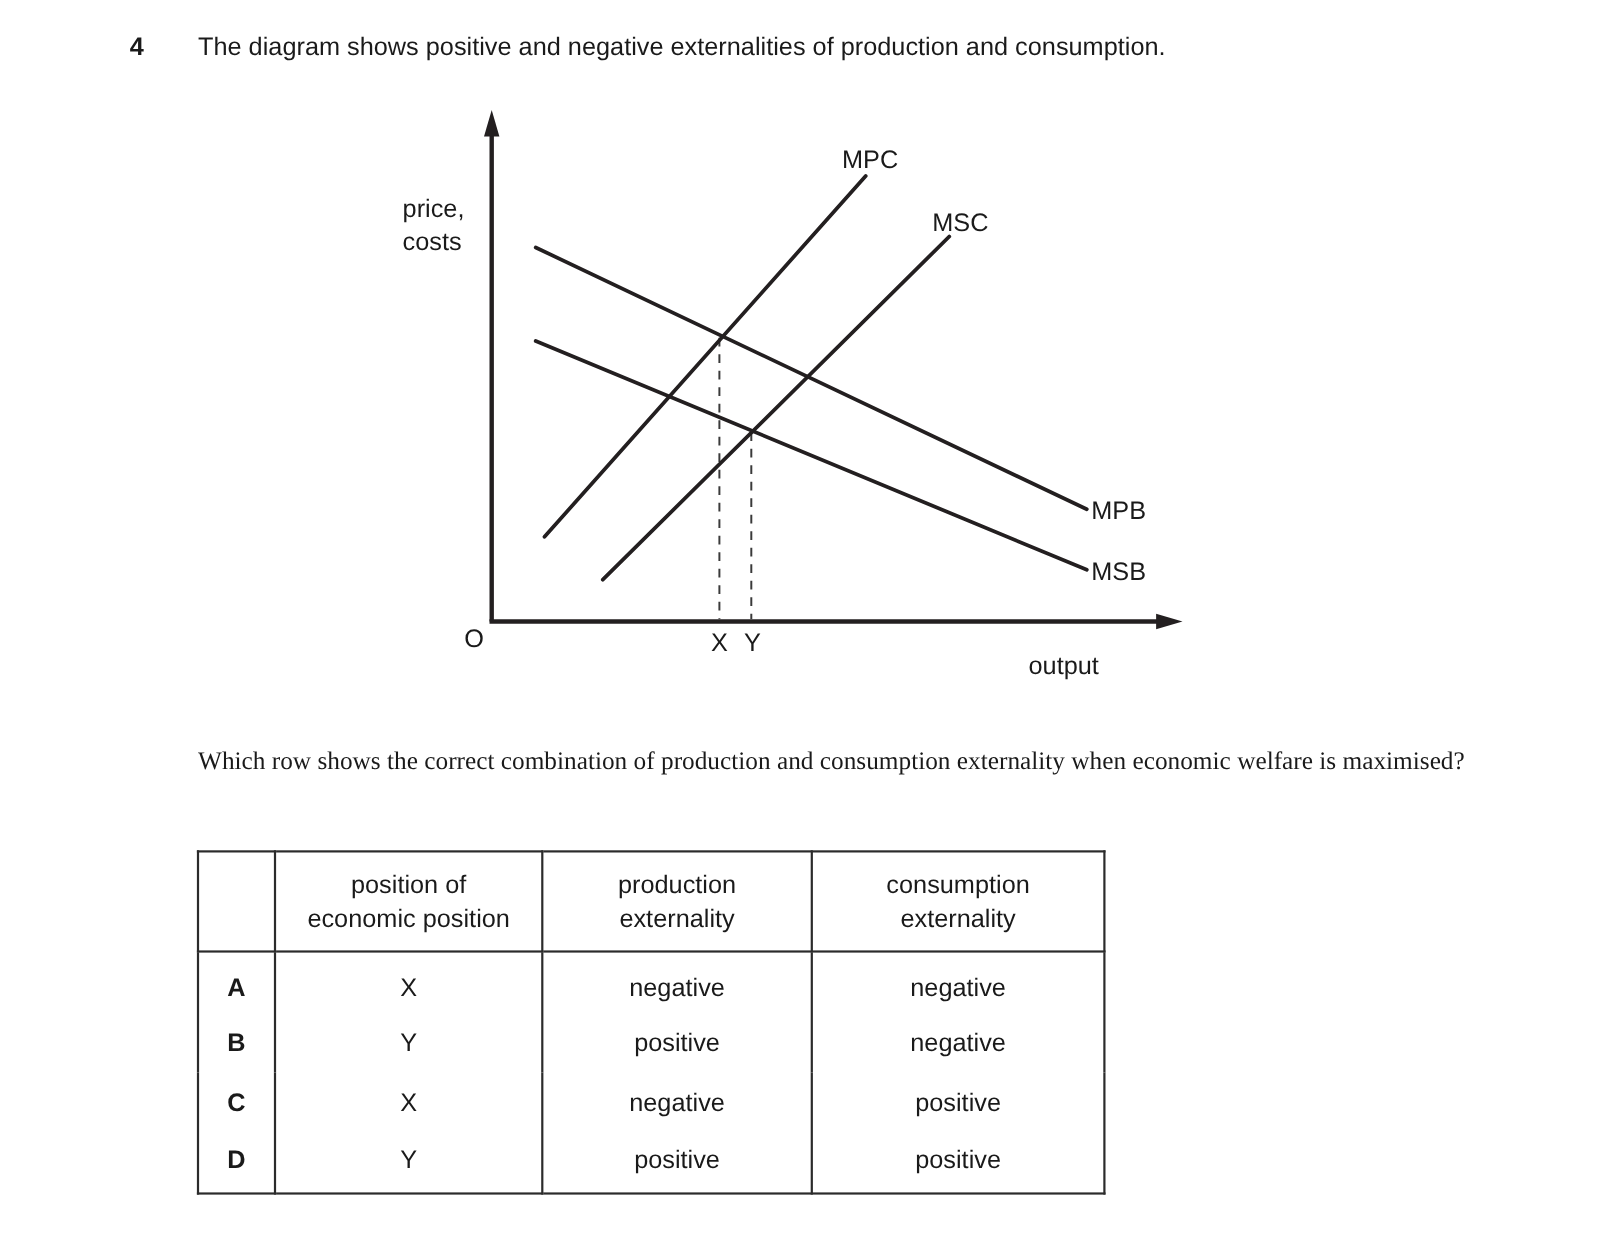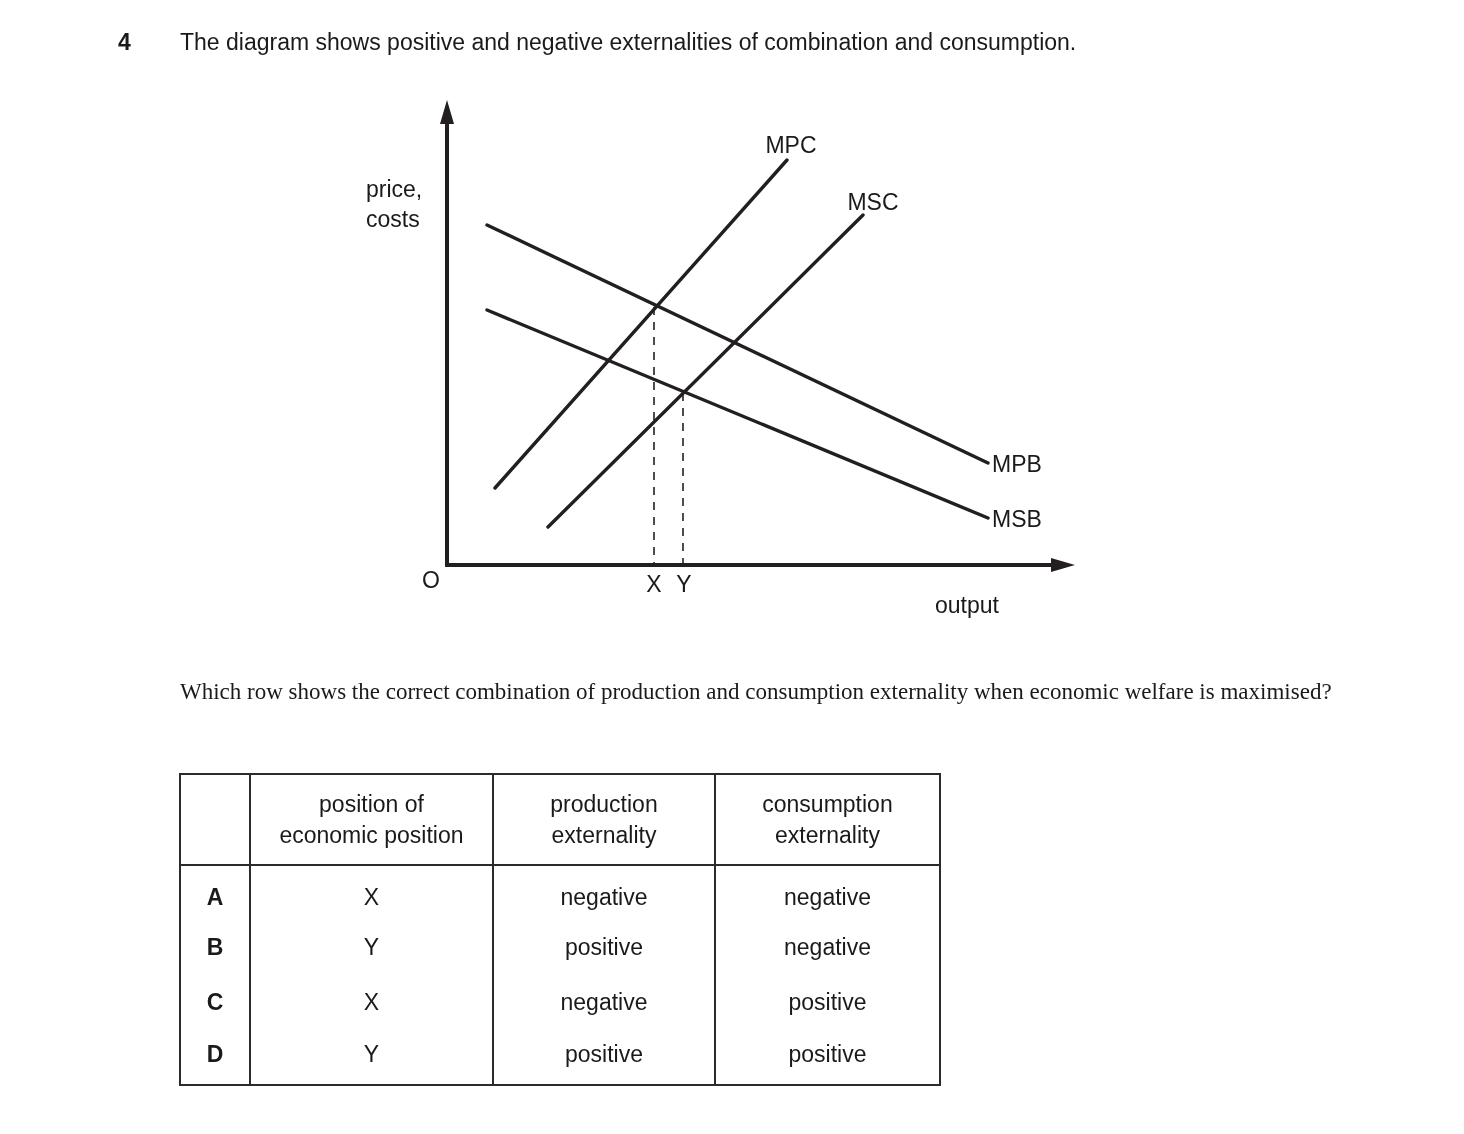--- a/index.html
+++ b/index.html
@@ -54,30 +54,30 @@
     border-bottom: 2px solid #2b2b2b;
     border-top: 2px solid #2b2b2b;
     height: 91px;
     line-height: 31px;
   }
   .answer-table tbody tr { height: 55px; }
   .answer-table tbody tr:first-child td { padding-top: 8px; }
   .answer-table tbody tr:last-child td { border-bottom: 2px solid #2b2b2b; padding-bottom: 6px; }
   .col-option { width: 70px; }
   .col-position { width: 243px; }
-  .col-production { width: 222px; }
-  .col-consumption { width: 225px; }
+  .col-production { width: 245px; }
+  .col-consumption { width: 266px; }
   .option-cell { font-weight: bold; }
   .hdr-line { display: block; }
 </style>
 </head>
 <body>
 
 <div class="q-number">4</div>
-<div class="q-title">The diagram shows positive and negative externalities of combination and consumption.</div>
+<div class="q-title">The diagram shows positive and negative externalities of production and consumption.</div>
 
 <svg class="diagram-svg" viewBox="330 90 770 545">
 
   <line class="axis" x1="447" y1="565" x2="447" y2="120"></line>
   <polygon class="arrowhead" points="447,100 440,124 454,124"></polygon>
   <line class="axis" x1="445" y1="565" x2="1055" y2="565"></line>
   <polygon class="arrowhead" points="1075,565 1051,558 1051,572"></polygon>
 
   <line class="dash" x1="654" y1="307" x2="654" y2="563"></line>
   <line class="dash" x1="683" y1="393" x2="683" y2="563"></line>

